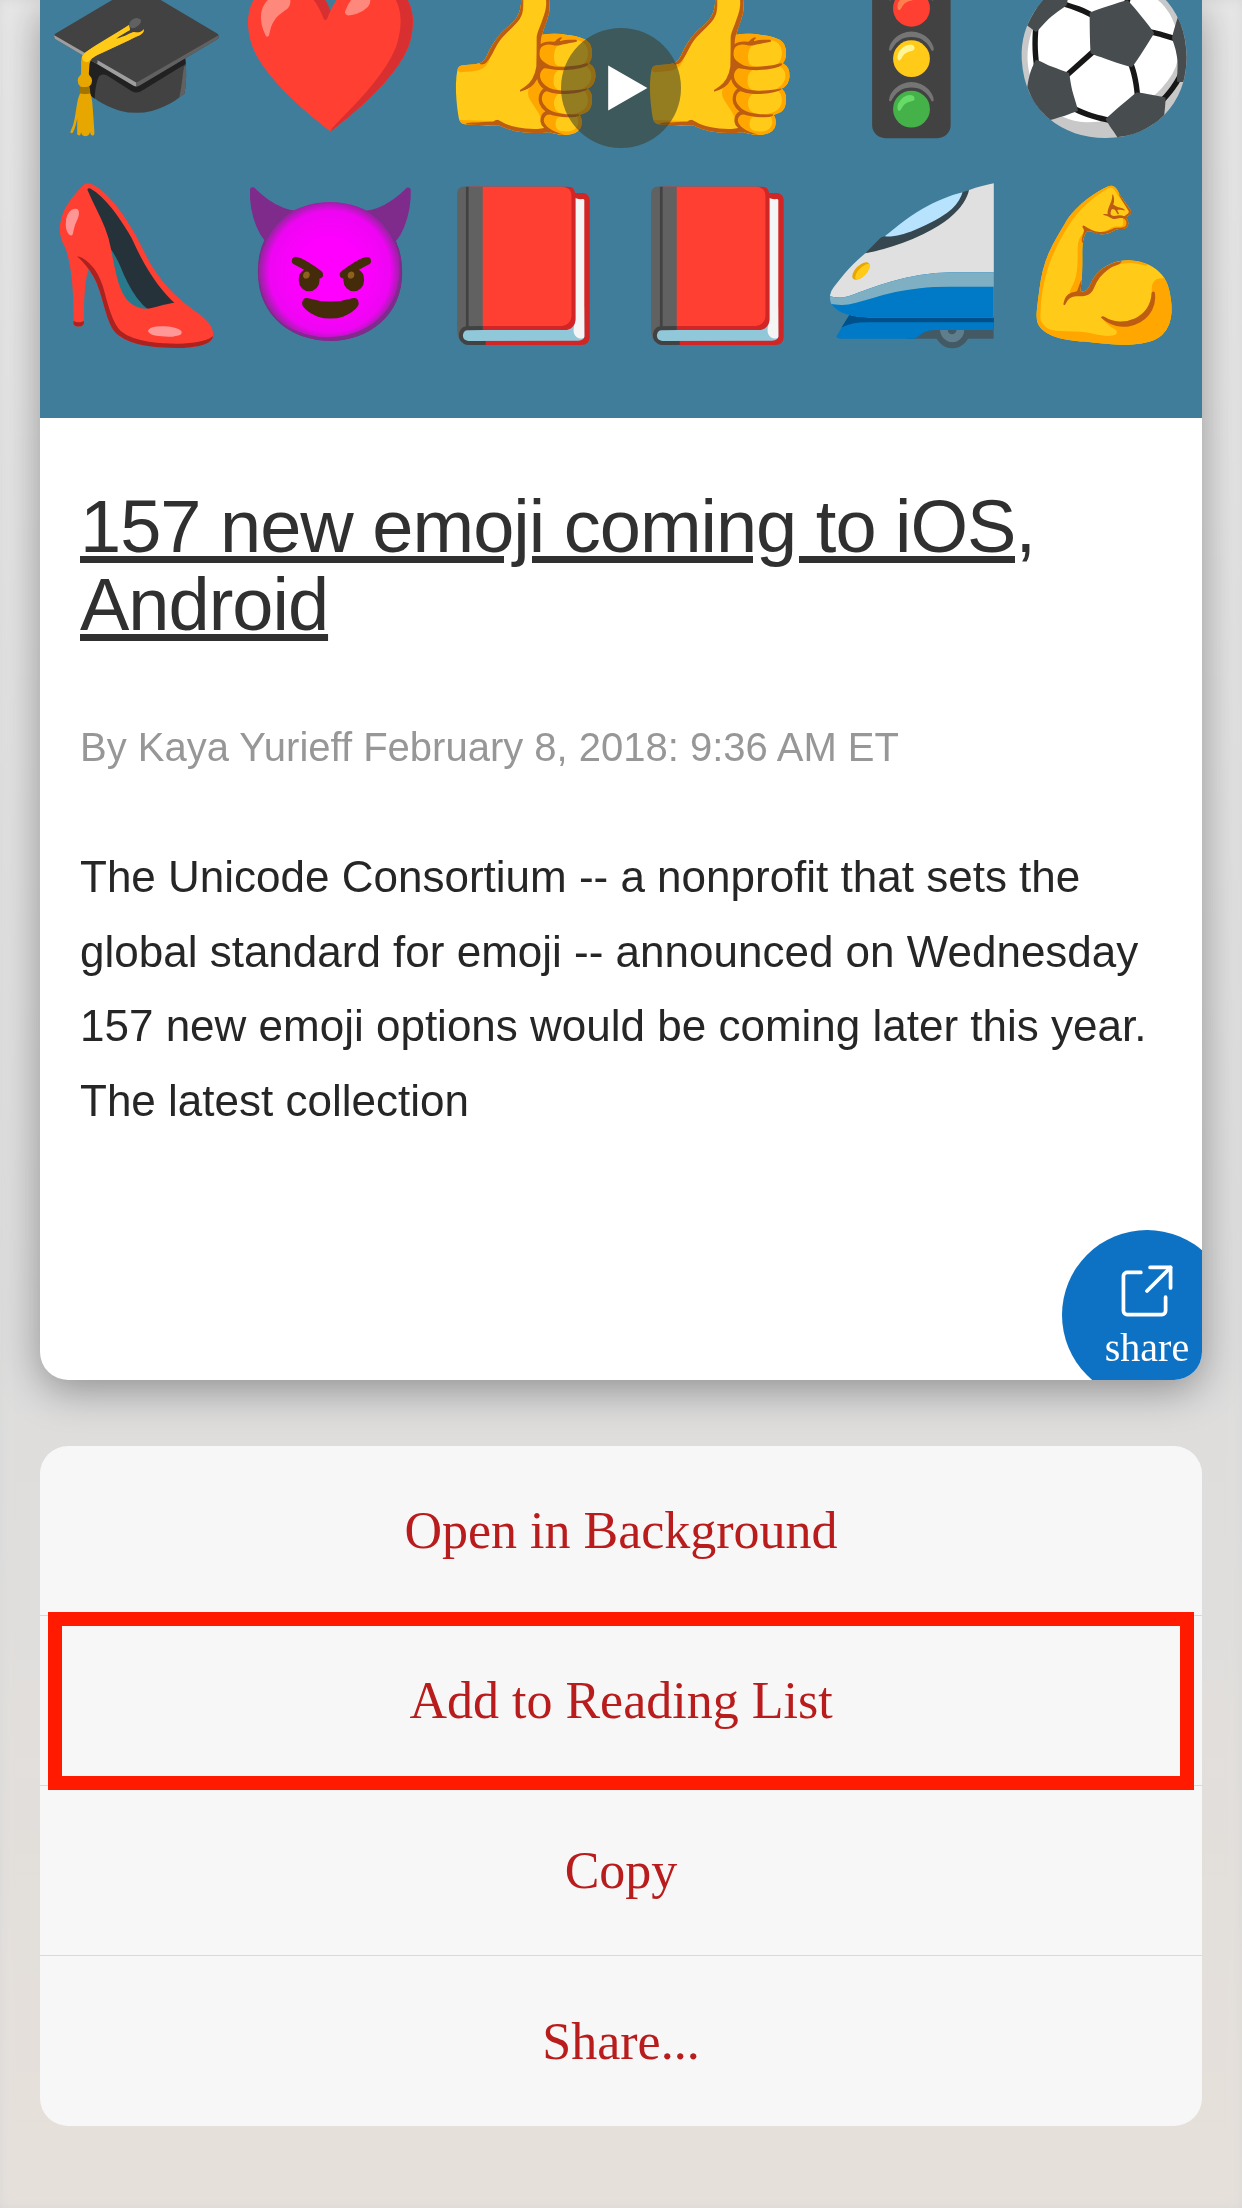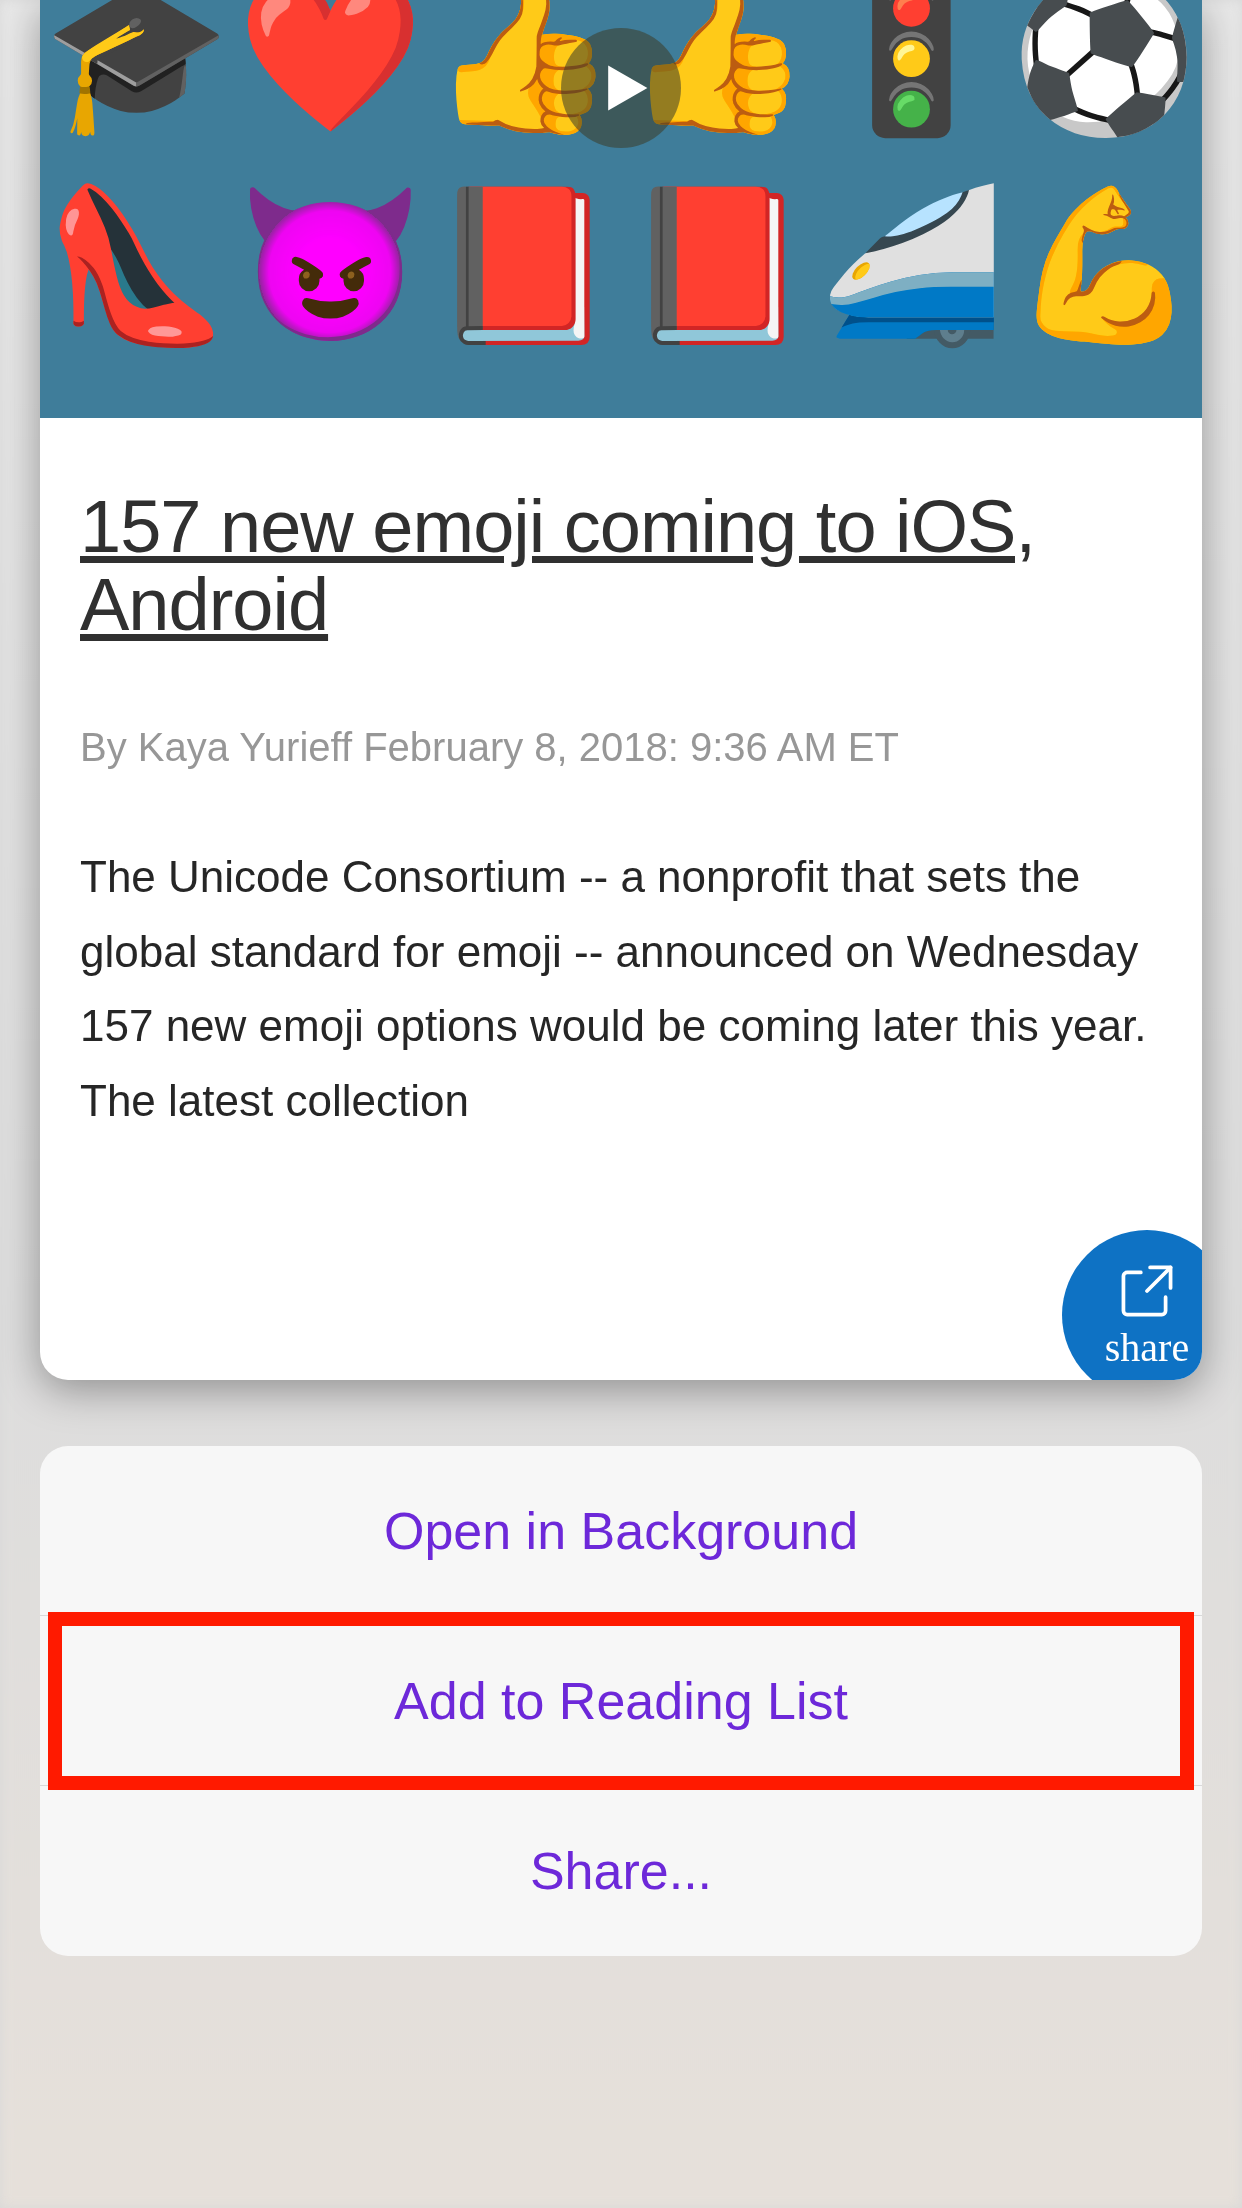--- a/index.html
+++ b/index.html
@@ -91,26 +91,27 @@
   left: 40px; right: 40px;
   top: 1446px;
   background: rgba(248,248,248,.96);
   border-radius: 28px;
   overflow: hidden;
 }
 .action-item {
   height: 170px;
   display: flex; align-items: center; justify-content: center;
   font-size: 52px;
-  color: #6d28d9;
+  color: #b91c1c;
   border-bottom: 1px solid rgba(0,0,0,.12);
   background: transparent;
   width: 100%;
   border-left: none; border-right: none; border-top: none;
   cursor: pointer;
+  font-family: Liberation Serif, serif;
 }
 .action-item:last-child { border-bottom: none; }
 .highlight-box {
   position: absolute;
   left: 48px; right: 48px;
   top: 1612px;
   height: 178px;
   border: 14px solid #ff1a00;
   pointer-events: none;
 }
@@ -155,16 +156,17 @@
       <line x1="88" y1="12" x2="50" y2="50" stroke-linecap="round"></line>
       <path d="M40 20 H18 a6 6 0 0 0 -6 6 V82 a6 6 0 0 0 6 6 H74 a6 6 0 0 0 6 -6 V60" stroke-linecap="round" stroke-linejoin="round"></path>
     </svg>
     <span>share</span>
   </div>
 </div>
 
 <div class="action-sheet">
   <button class="action-item">Open in Background</button>
   <button class="action-item">Add to Reading List</button>
+  <button class="action-item">Copy</button>
   <button class="action-item">Share...</button>
 </div>
 
 <div class="highlight-box"></div>
 
 </body></html>

